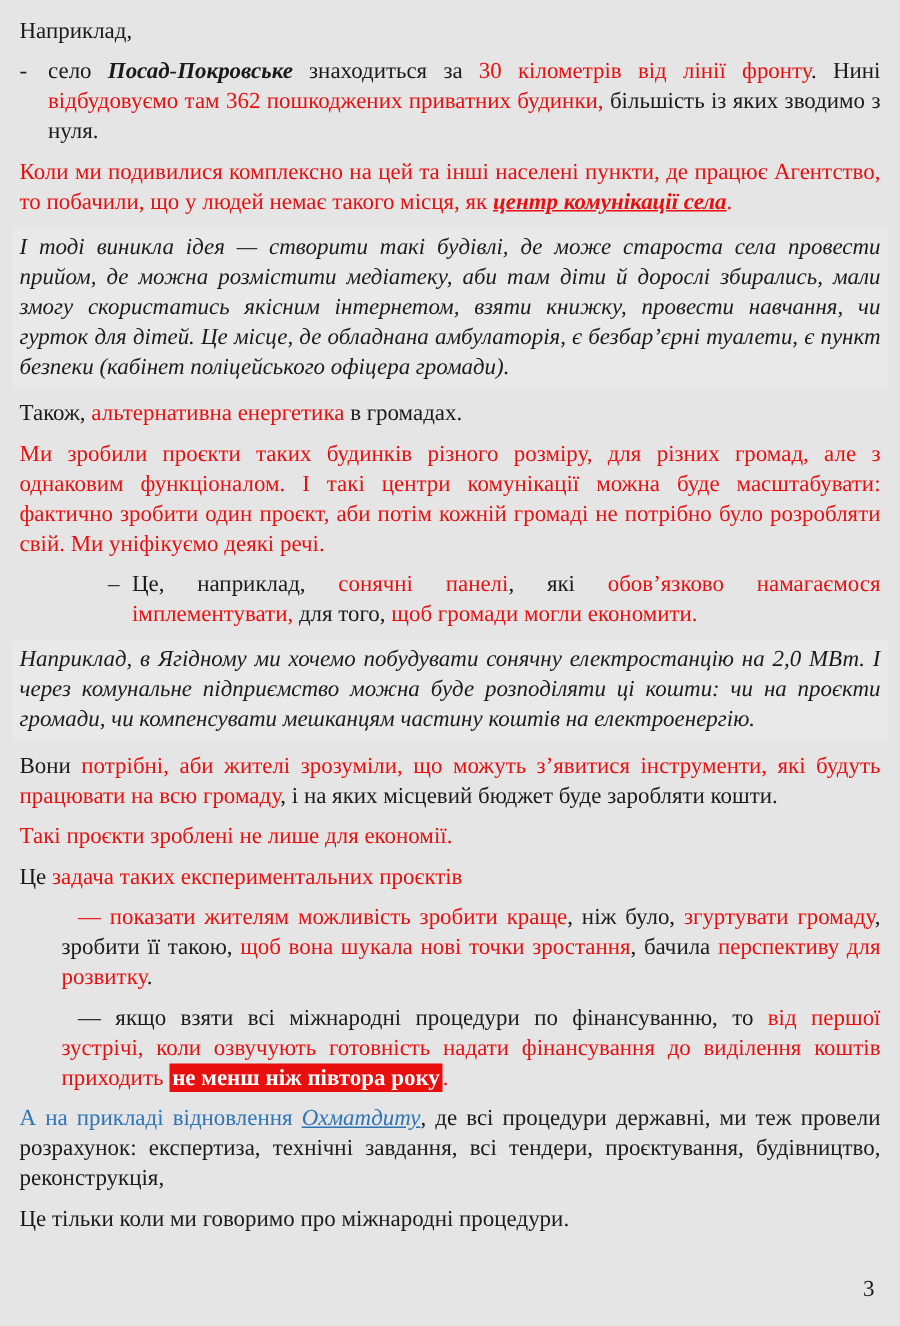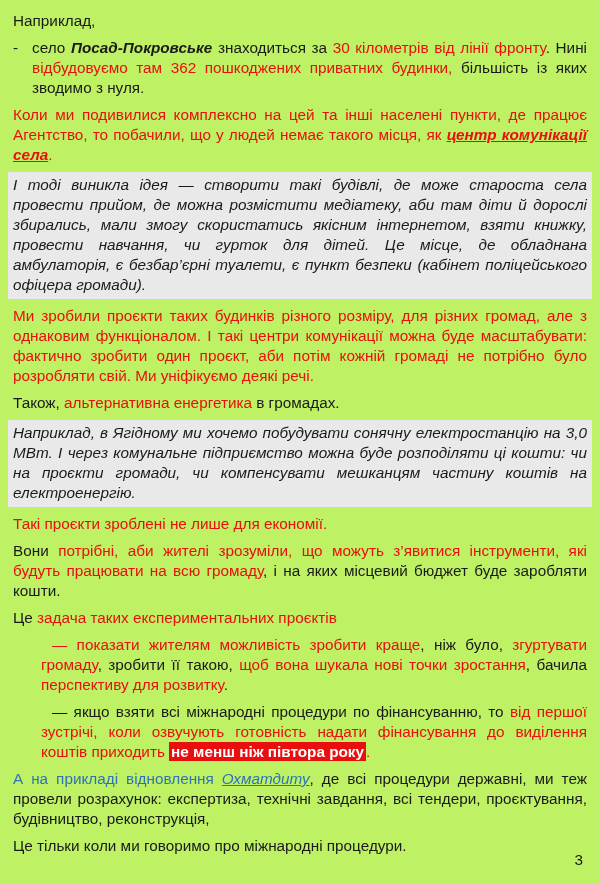--- a/index.html
+++ b/index.html
@@ -1,20 +1,20 @@
 <!DOCTYPE html>
 <html lang="uk" style="--red: #e90f0f; --blue: #2e74b5; --black: #1a1a1a; --white: #ffffff; --blockbg: #e9e9e9;"><head>
 <meta charset="utf-8">
 <style>
   html,body { margin:0; padding:0; background:#fff; }
   .page {
     position:relative;
     width:600px; height:884px;
-    background:#bef264;
-    font-family:Liberation Sans, sans-serif;
+    background:#e5e5e5;
+    font-family:Liberation Serif, serif;
     font-size:15.3px;
     line-height:20px;
     color:var(--black,#1a1a1a);
     overflow:hidden;
   }
   .doc { position:absolute; left:13px; right:13px; top:11px; }
   .para { text-align:justify; margin:0 0 7px 0; }
   .para:last-child { margin-bottom:0; }
 
   
@@ -54,25 +54,26 @@
 </style>
 </head>
 <body>
 
 <div class="page">
   <div class="doc">
       <div class="para plain"><span class="run c-black">Наприклад,</span></div>
       <div class="para bullet"><span class="marker">-</span><span class="run c-black">село </span><span class="run c-black bold italic">Посад-Покровське</span><span class="run c-black"> знаходиться за </span><span class="run c-red">30 кілометрів від лінії фронту</span><span class="run c-black">. Нині </span><span class="run c-red">відбудовуємо там 362 пошкоджених приватних будинки,</span><span class="run c-black"> більшість із яких зводимо з нуля.</span></div>
       <div class="para plain"><span class="run c-red">Коли ми подивилися комплексно на цей та інші населені пункти, де працює Агентство, то побачили, що у людей немає такого місця, як </span><span class="run c-red bold italic underline">центр комунікації села</span><span class="run c-red">.</span></div>
       <div class="para gray"><span class="run c-black">І тоді виникла ідея — створити такі будівлі, де може староста села провести прийом, де можна розмістити медіатеку, аби там діти й дорослі збирались, мали змогу скористатись якісним інтернетом, взяти книжку, провести навчання, чи гурток для дітей. Це місце, де обладнана амбулаторія, є безбар’єрні туалети, є пункт безпеки (кабінет поліцейського офіцера громади).</span></div>
+      <div class="para plain"><span class="run c-black">Також, </span><span class="run c-red">альтернативна енергетика</span><span class="run c-black"> в громадах.</span></div>
       <div class="para plain"><span class="run c-red">Ми зробили проєкти таких будинків різного розміру, для різних громад, але з однаковим функціоналом. І такі центри комунікації можна буде масштабувати: фактично зробити один проєкт, аби потім кожній громаді не потрібно було розробляти свій. Ми уніфікуємо деякі речі.</span></div>
-      <div class="para plain"><span class="run c-black">Також, </span><span class="run c-red">альтернативна енергетика</span><span class="run c-black"> в громадах.</span></div>
-      <div class="para gray"><span class="run c-black">Наприклад, в Ягідному ми хочемо побудувати сонячну електростанцію на 3,0 МВт. І через комунальне підприємство можна буде розподіляти ці кошти: чи на проєкти громади, чи компенсувати мешканцям частину коштів на електроенергію.</span></div>
+      <div class="para list2"><span class="marker">–</span><span class="run c-black">Це, наприклад, </span><span class="run c-red">сонячні панелі</span><span class="run c-black">, які </span><span class="run c-red">обов’язково намагаємося імплементувати,</span><span class="run c-black"> для того, </span><span class="run c-red">щоб громади могли економити.</span></div>
+      <div class="para gray"><span class="run c-black">Наприклад, в Ягідному ми хочемо побудувати сонячну електростанцію на 2,0 МВт. І через комунальне підприємство можна буде розподіляти ці кошти: чи на проєкти громади, чи компенсувати мешканцям частину коштів на електроенергію.</span></div>
+      <div class="para plain"><span class="run c-black">Вони </span><span class="run c-red">потрібні, аби жителі зрозуміли, що можуть з’явитися інструменти, які будуть працювати на всю громаду</span><span class="run c-black">, і на яких місцевий бюджет буде заробляти кошти.</span></div>
       <div class="para plain"><span class="run c-red">Такі проєкти зроблені не лише для економії.</span></div>
-      <div class="para plain"><span class="run c-black">Вони </span><span class="run c-red">потрібні, аби жителі зрозуміли, що можуть з’явитися інструменти, які будуть працювати на всю громаду</span><span class="run c-black">, і на яких місцевий бюджет буде заробляти кошти.</span></div>
       <div class="para plain"><span class="run c-black">Це </span><span class="run c-red">задача таких експериментальних проєктів</span></div>
       <div class="para indent"><span class="run c-red">— показати жителям можливість зробити краще</span><span class="run c-black">, ніж було, </span><span class="run c-red">згуртувати громаду</span><span class="run c-black">, зробити її такою, </span><span class="run c-red">щоб вона шукала нові точки зростання</span><span class="run c-black">, бачила </span><span class="run c-red">перспективу для розвитку</span><span class="run c-black">.</span></div>
       <div class="para indent"><span class="run c-black">— якщо взяти всі міжнародні процедури по фінансуванню, то </span><span class="run c-red">від першої зустрічі, коли озвучують готовність надати фінансування до виділення коштів приходить </span><span class="run c-white bold hl">не менш ніж півтора року</span><span class="run c-red">.</span></div>
       <div class="para plain"><span class="run c-blue">А на прикладі відновлення </span><span class="run c-blue italic underline">Охматдиту</span><span class="run c-black">, де всі процедури державні, ми теж провели розрахунок: експертиза, технічні завдання, всі тендери, проєктування, будівництво, реконструкція,</span></div>
       <div class="para plain"><span class="run c-black">Це тільки коли ми говоримо про міжнародні процедури.</span></div>
     </div>
   <div class="footer-page">3</div>
 </div>
 
 </body></html>

